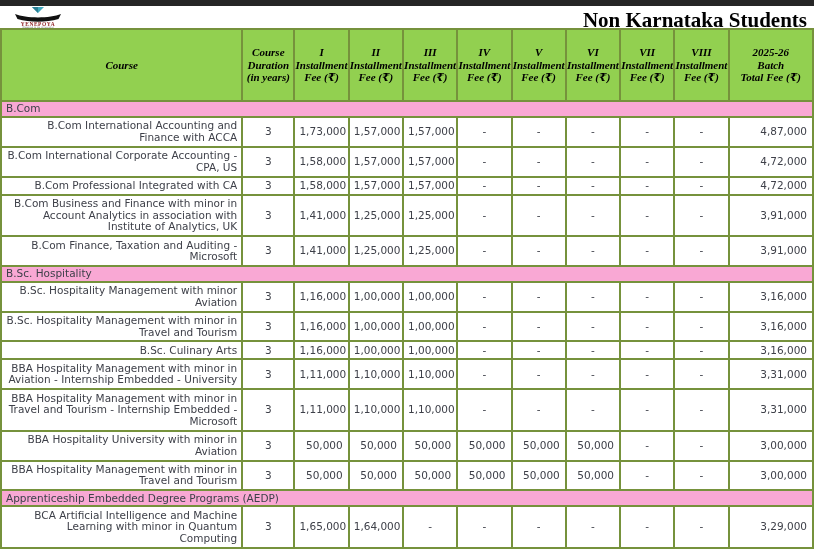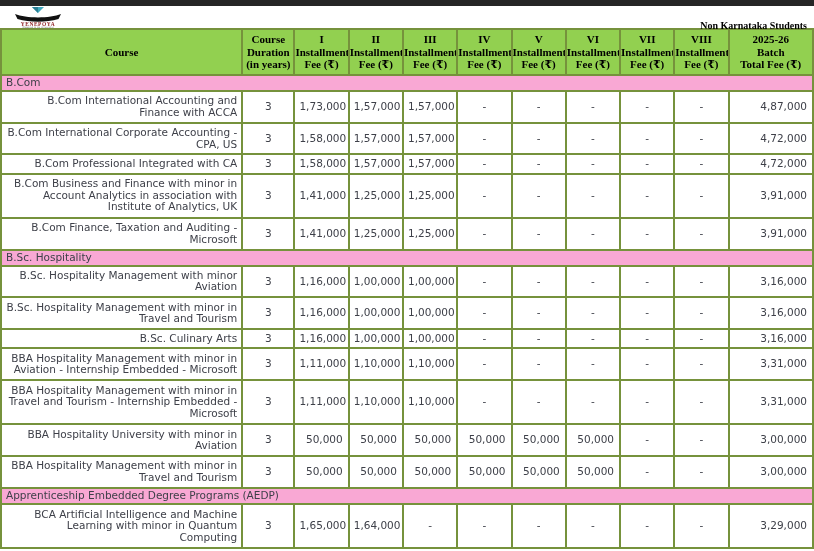--- a/index.html
+++ b/index.html
@@ -5,35 +5,35 @@
   html,body{margin:0;padding:0;}
   body{
     width:814px;height:551px;overflow:hidden;background:#ffffff;
     font-family:"DejaVu Sans",sans-serif;
   }
   .top-bar{height:6px;background:#262626;}
   .page-head{height:22px;position:relative;}
   .logo{position:absolute;left:10px;top:1px;width:56px;height:21px;}
   .logo svg{display:block;}
   .page-title{
-    position:absolute;right:7px;top:14px;
+    position:absolute;right:7px;top:2px;
     font-family:"Liberation Serif","DejaVu Serif",serif;
-    font-weight:bold;font-size:10px;color:#000;white-space:nowrap;
+    font-weight:bold;font-size:21px;color:#000;white-space:nowrap;
   }
   table.fee-table{
     width:814px;height:521px;border-collapse:collapse;table-layout:fixed;
   }
   .fee-table th,.fee-table td{
     border:2px solid #76923C;overflow:hidden;
   }
   .fee-table th{
     background:#92D050;
     font-family:"Liberation Serif","DejaVu Serif",serif;
     font-weight:bold;font-size:11px;line-height:12.5px;color:#000;
-    text-align:center;vertical-align:middle;padding:2px 0;height:40px;
+    text-align:center;vertical-align:middle;padding:15px 0;height:40px;font-style:italic;
   }
   .fee-table td{
     font-size:10.5px;line-height:11.5px;color:#3E4049;
     vertical-align:middle;padding:2px 4px;background:#ffffff;
   }
   td.course-cell{text-align:right;}
   td.num-cell{text-align:right;padding-right:5px;}
   td.center-cell{text-align:center;}
   td.section-cell{
     background:#f9a8d4;text-align:left;padding:1px 4px;height:12px;
@@ -233,21 +233,21 @@
         <td class="num-cell">1,00,000</td>
         <td class="num-cell">1,00,000</td>
         <td class="center-cell">-</td>
         <td class="center-cell">-</td>
         <td class="center-cell">-</td>
         <td class="center-cell">-</td>
         <td class="center-cell">-</td>
         <td class="num-cell">3,16,000</td>
       </tr>
       <tr>
-        <td class="course-cell">BBA Hospitality Management with minor in Aviation - Internship Embedded - Microsoft</td>
+        <td class="course-cell">BBA Hospitality Management with minor in Aviation - Internship Embedded - University</td>
         <td class="center-cell">3</td>
         <td class="num-cell">1,11,000</td>
         <td class="num-cell">1,10,000</td>
         <td class="num-cell">1,10,000</td>
         <td class="center-cell">-</td>
         <td class="center-cell">-</td>
         <td class="center-cell">-</td>
         <td class="center-cell">-</td>
         <td class="center-cell">-</td>
         <td class="num-cell">3,31,000</td>

